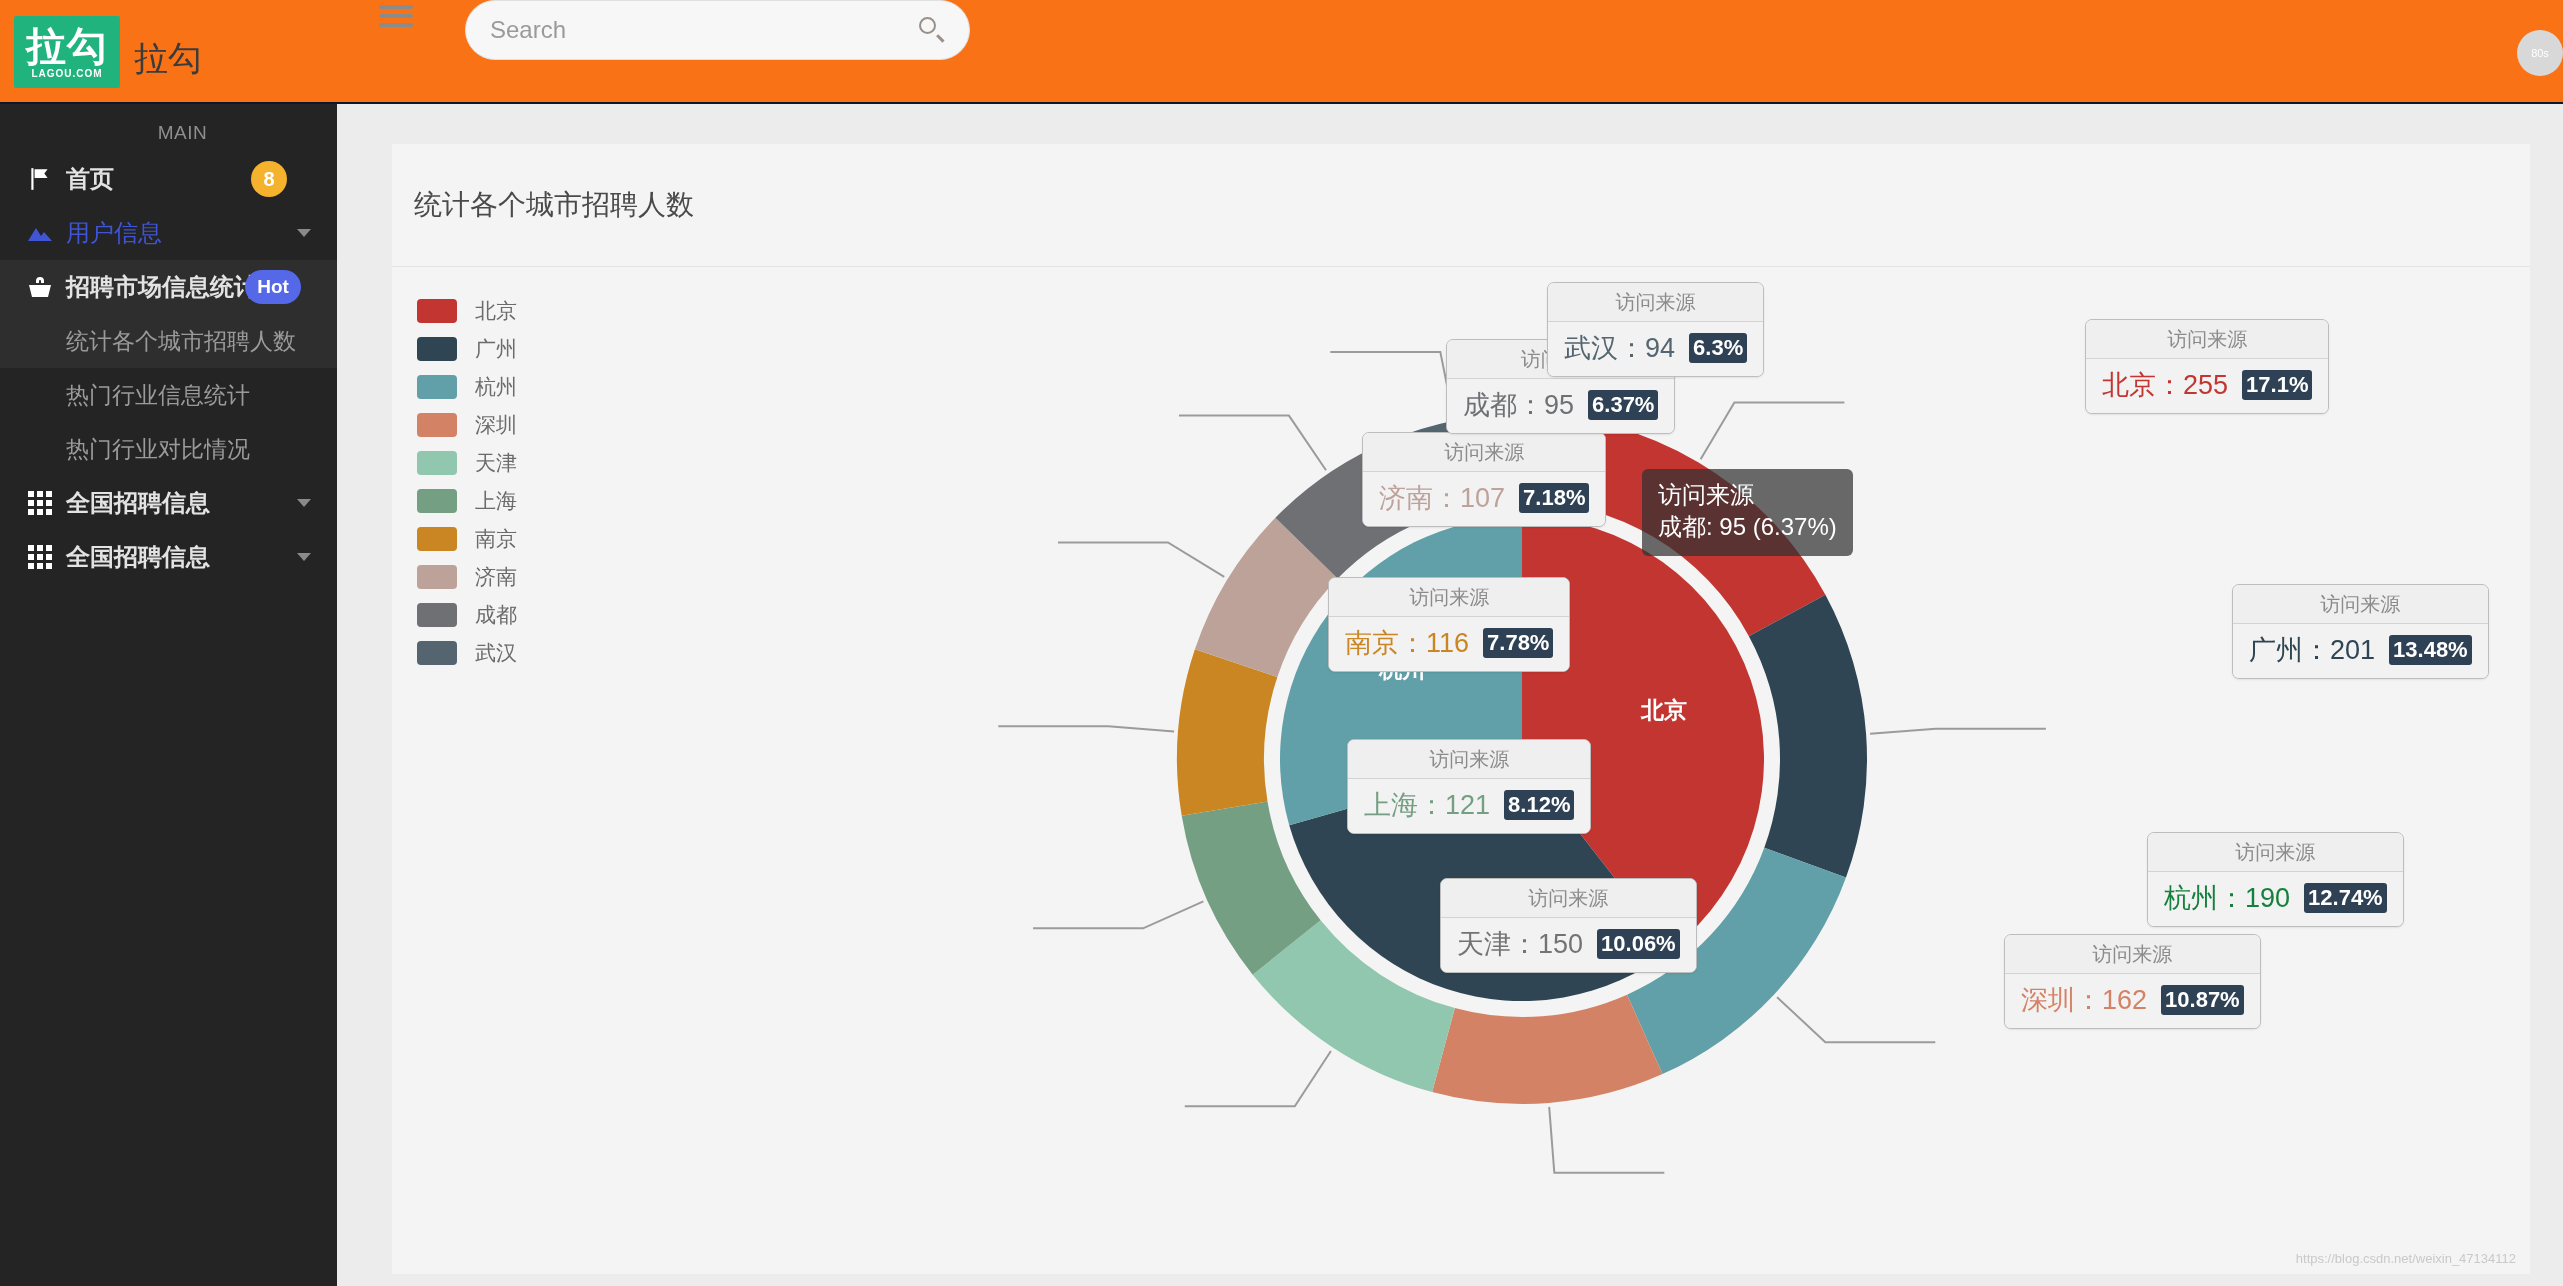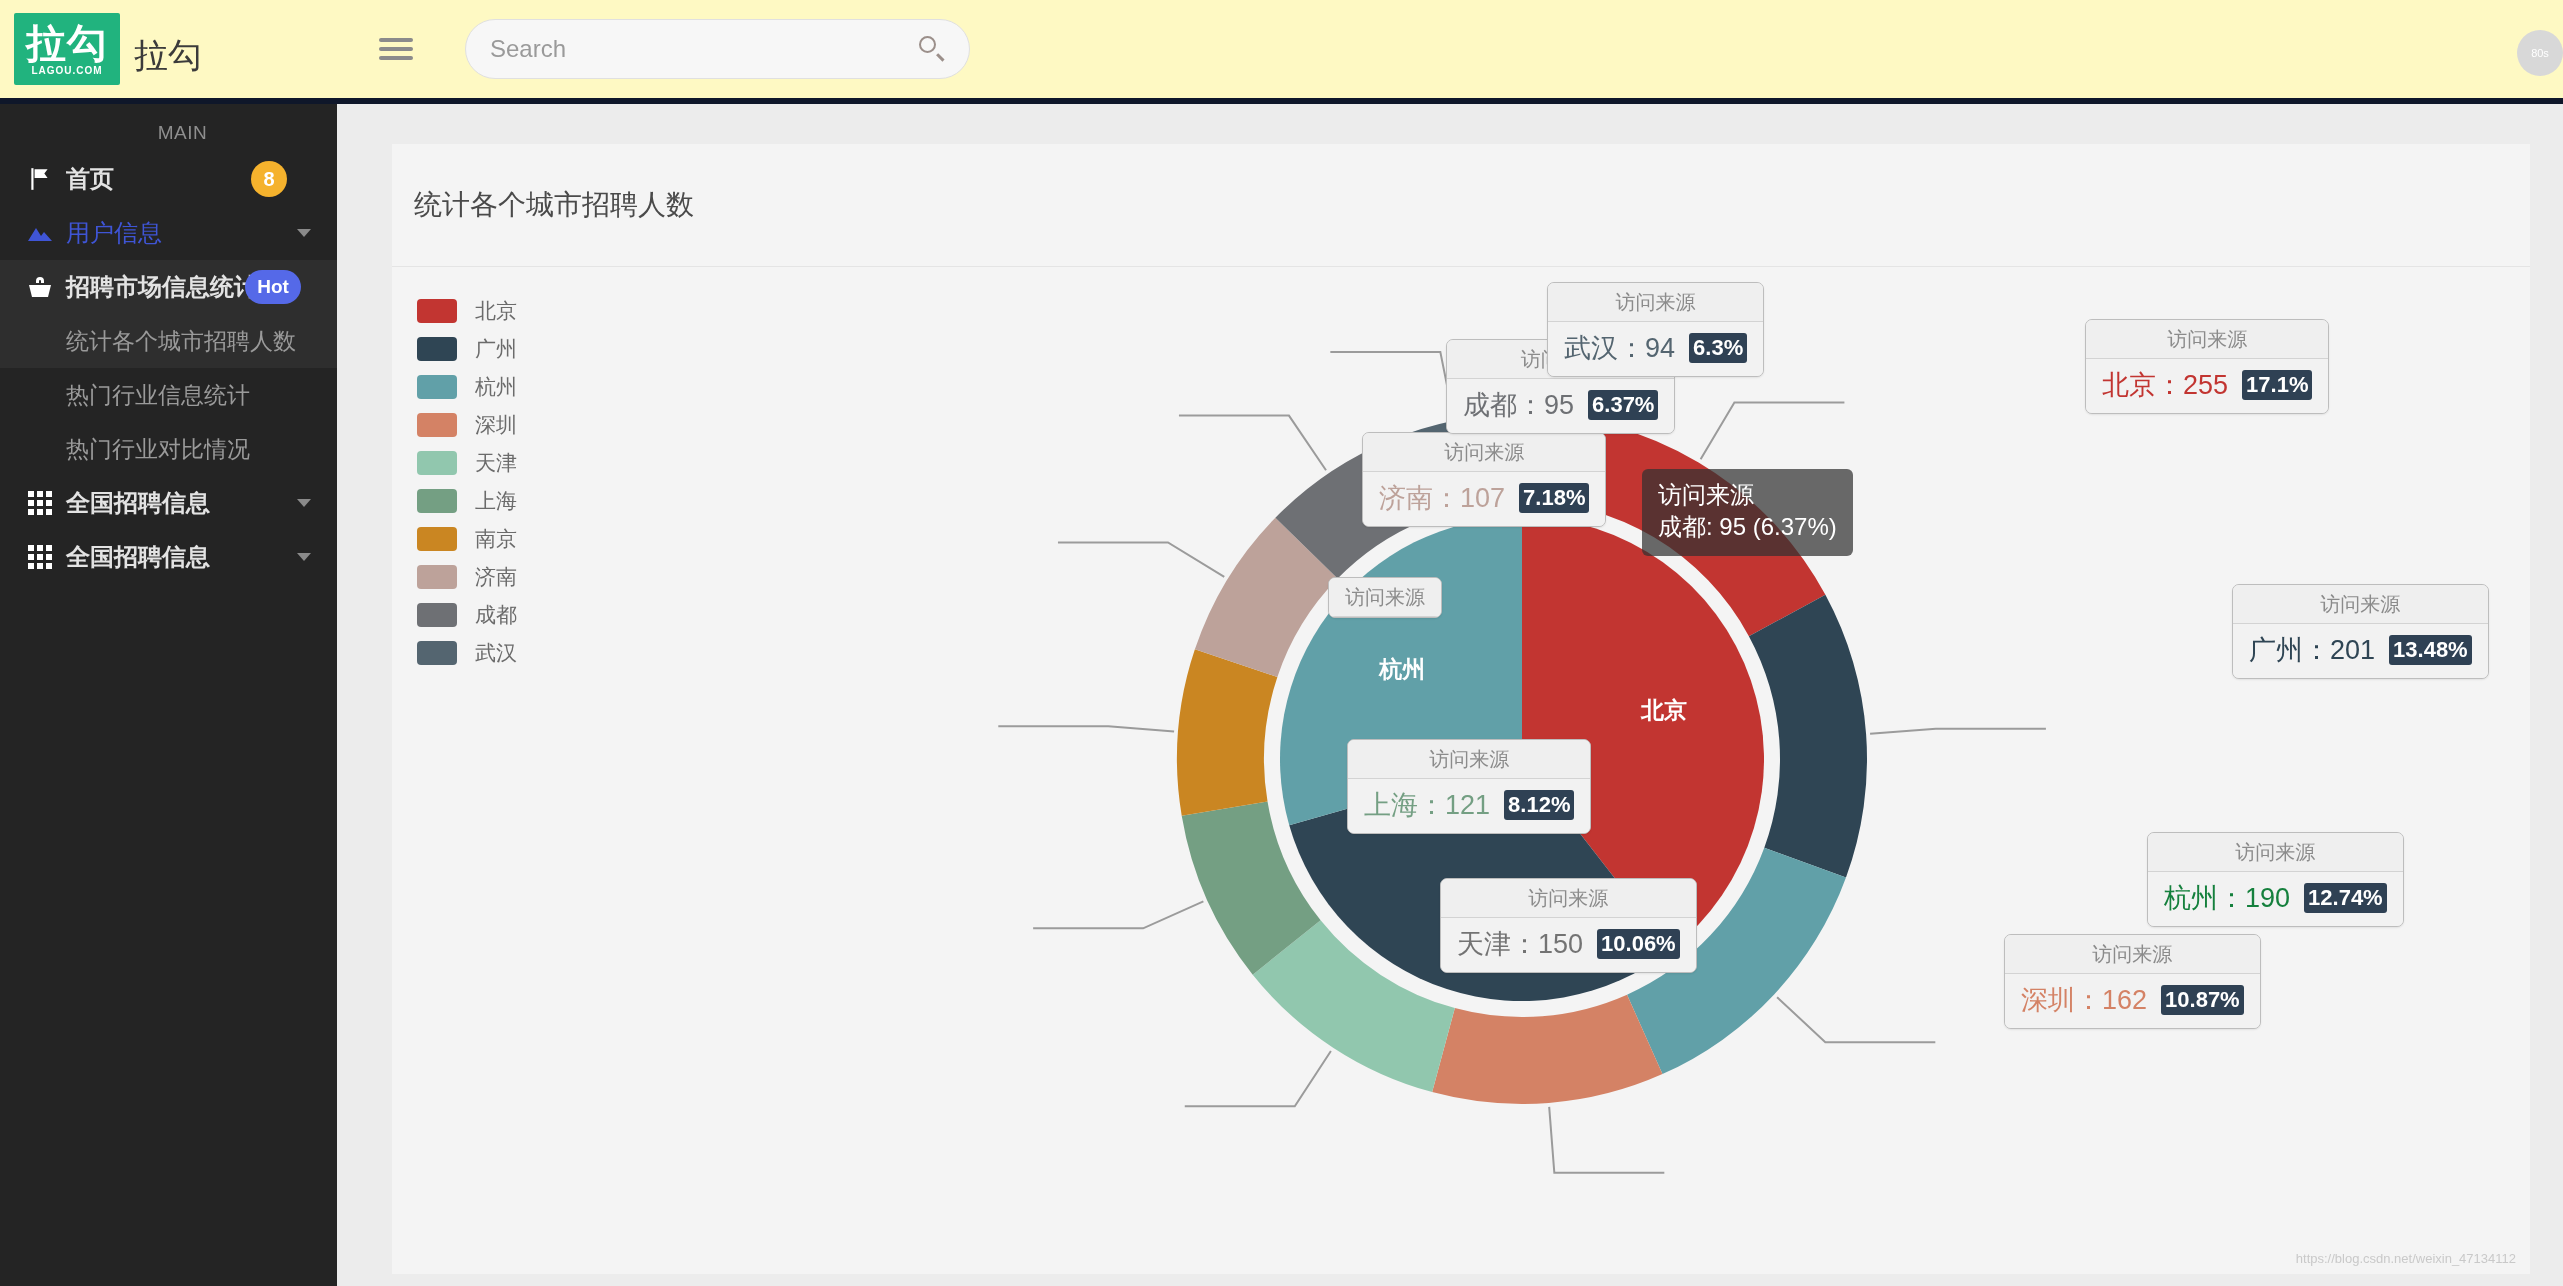--- a/index.html
+++ b/index.html
@@ -7,22 +7,22 @@
   body {
     font-family: "Liberation Sans", "DejaVu Sans", sans-serif;
     background: #f1f1f1;
     color: #333;
     -webkit-font-smoothing: antialiased;
   }
 
   
   .topbar {
     position: absolute; top: 0; left: 0; width: 2563px; height: 104px;
-    background: #fef9c3; border-bottom: 6px solid #0f172a;
-    display: flex; align-items: center;
+    background: #f97316; border-bottom: 2px solid #0f172a;
+    display: flex; align-items: flex-start;
   }
   .brand {
     width: 337px; height: 104px; display: flex; align-items: center;
     padding-left: 14px; gap: 14px;
   }
   .logo-box {
     width: 106px; height: 72px; background: #21b37e; border-radius: 2px;
     display: flex; flex-direction: column; align-items: center; justify-content: center;
     color: #fff; line-height: 1;
   }
@@ -385,20 +385,24 @@
           </div>
           <div class="callout" style="left: 955px; top: 485px; z-index: 15;">
             <div class="callout-head">访问来源</div>
             <div class="callout-body">
               <span class="callout-name" style="color: rgb(116, 159, 131);">上海：121</span>
               <span class="callout-pct">8.12%</span>
             </div>
           </div>
           <div class="callout" style="left: 936px; top: 323px; z-index: 16;">
             <div class="callout-head">访问来源</div>
+            <div class="callout-body">
+              <span class="callout-name" style="color: rgb(202, 134, 34);">南京：116</span>
+              <span class="callout-pct">7.78%</span>
+            </div>
           </div>
           <div class="callout" style="left: 970px; top: 178px; z-index: 17;">
             <div class="callout-head">访问来源</div>
             <div class="callout-body">
               <span class="callout-name" style="color: rgb(189, 162, 154);">济南：107</span>
               <span class="callout-pct">7.18%</span>
             </div>
           </div>
           <div class="callout" style="left: 1054px; top: 85px; z-index: 18;">
             <div class="callout-head">访问来源</div>

